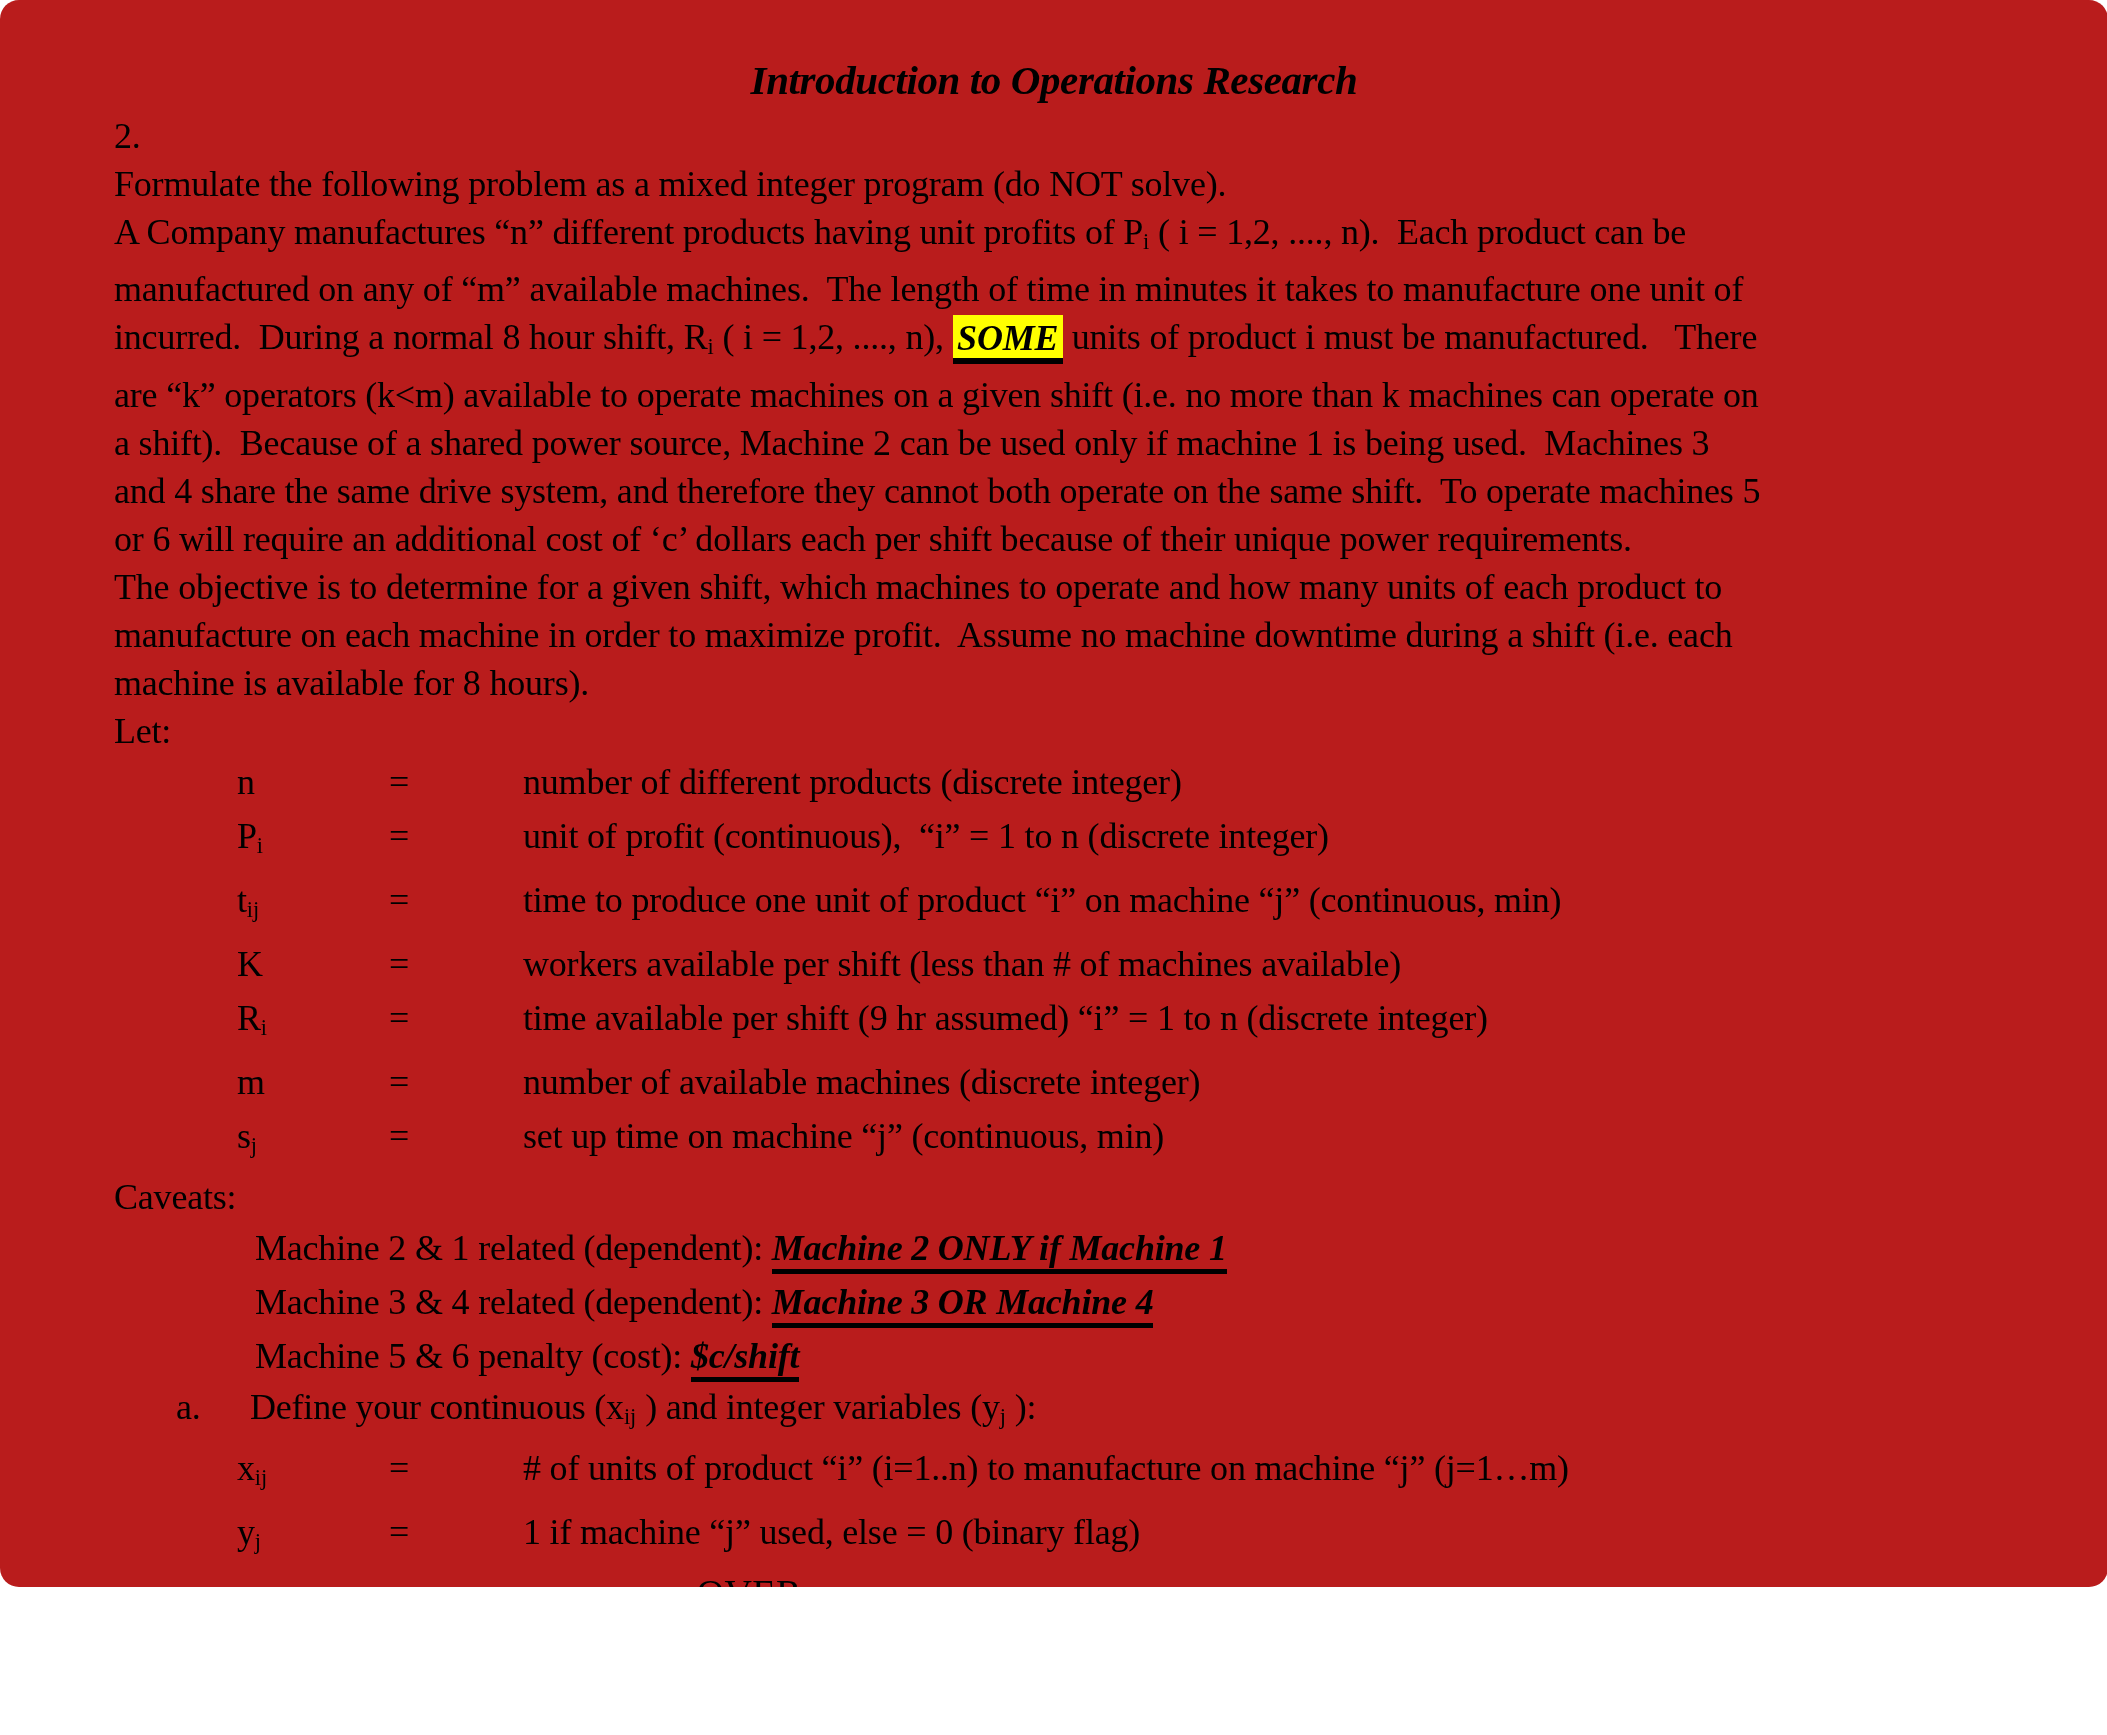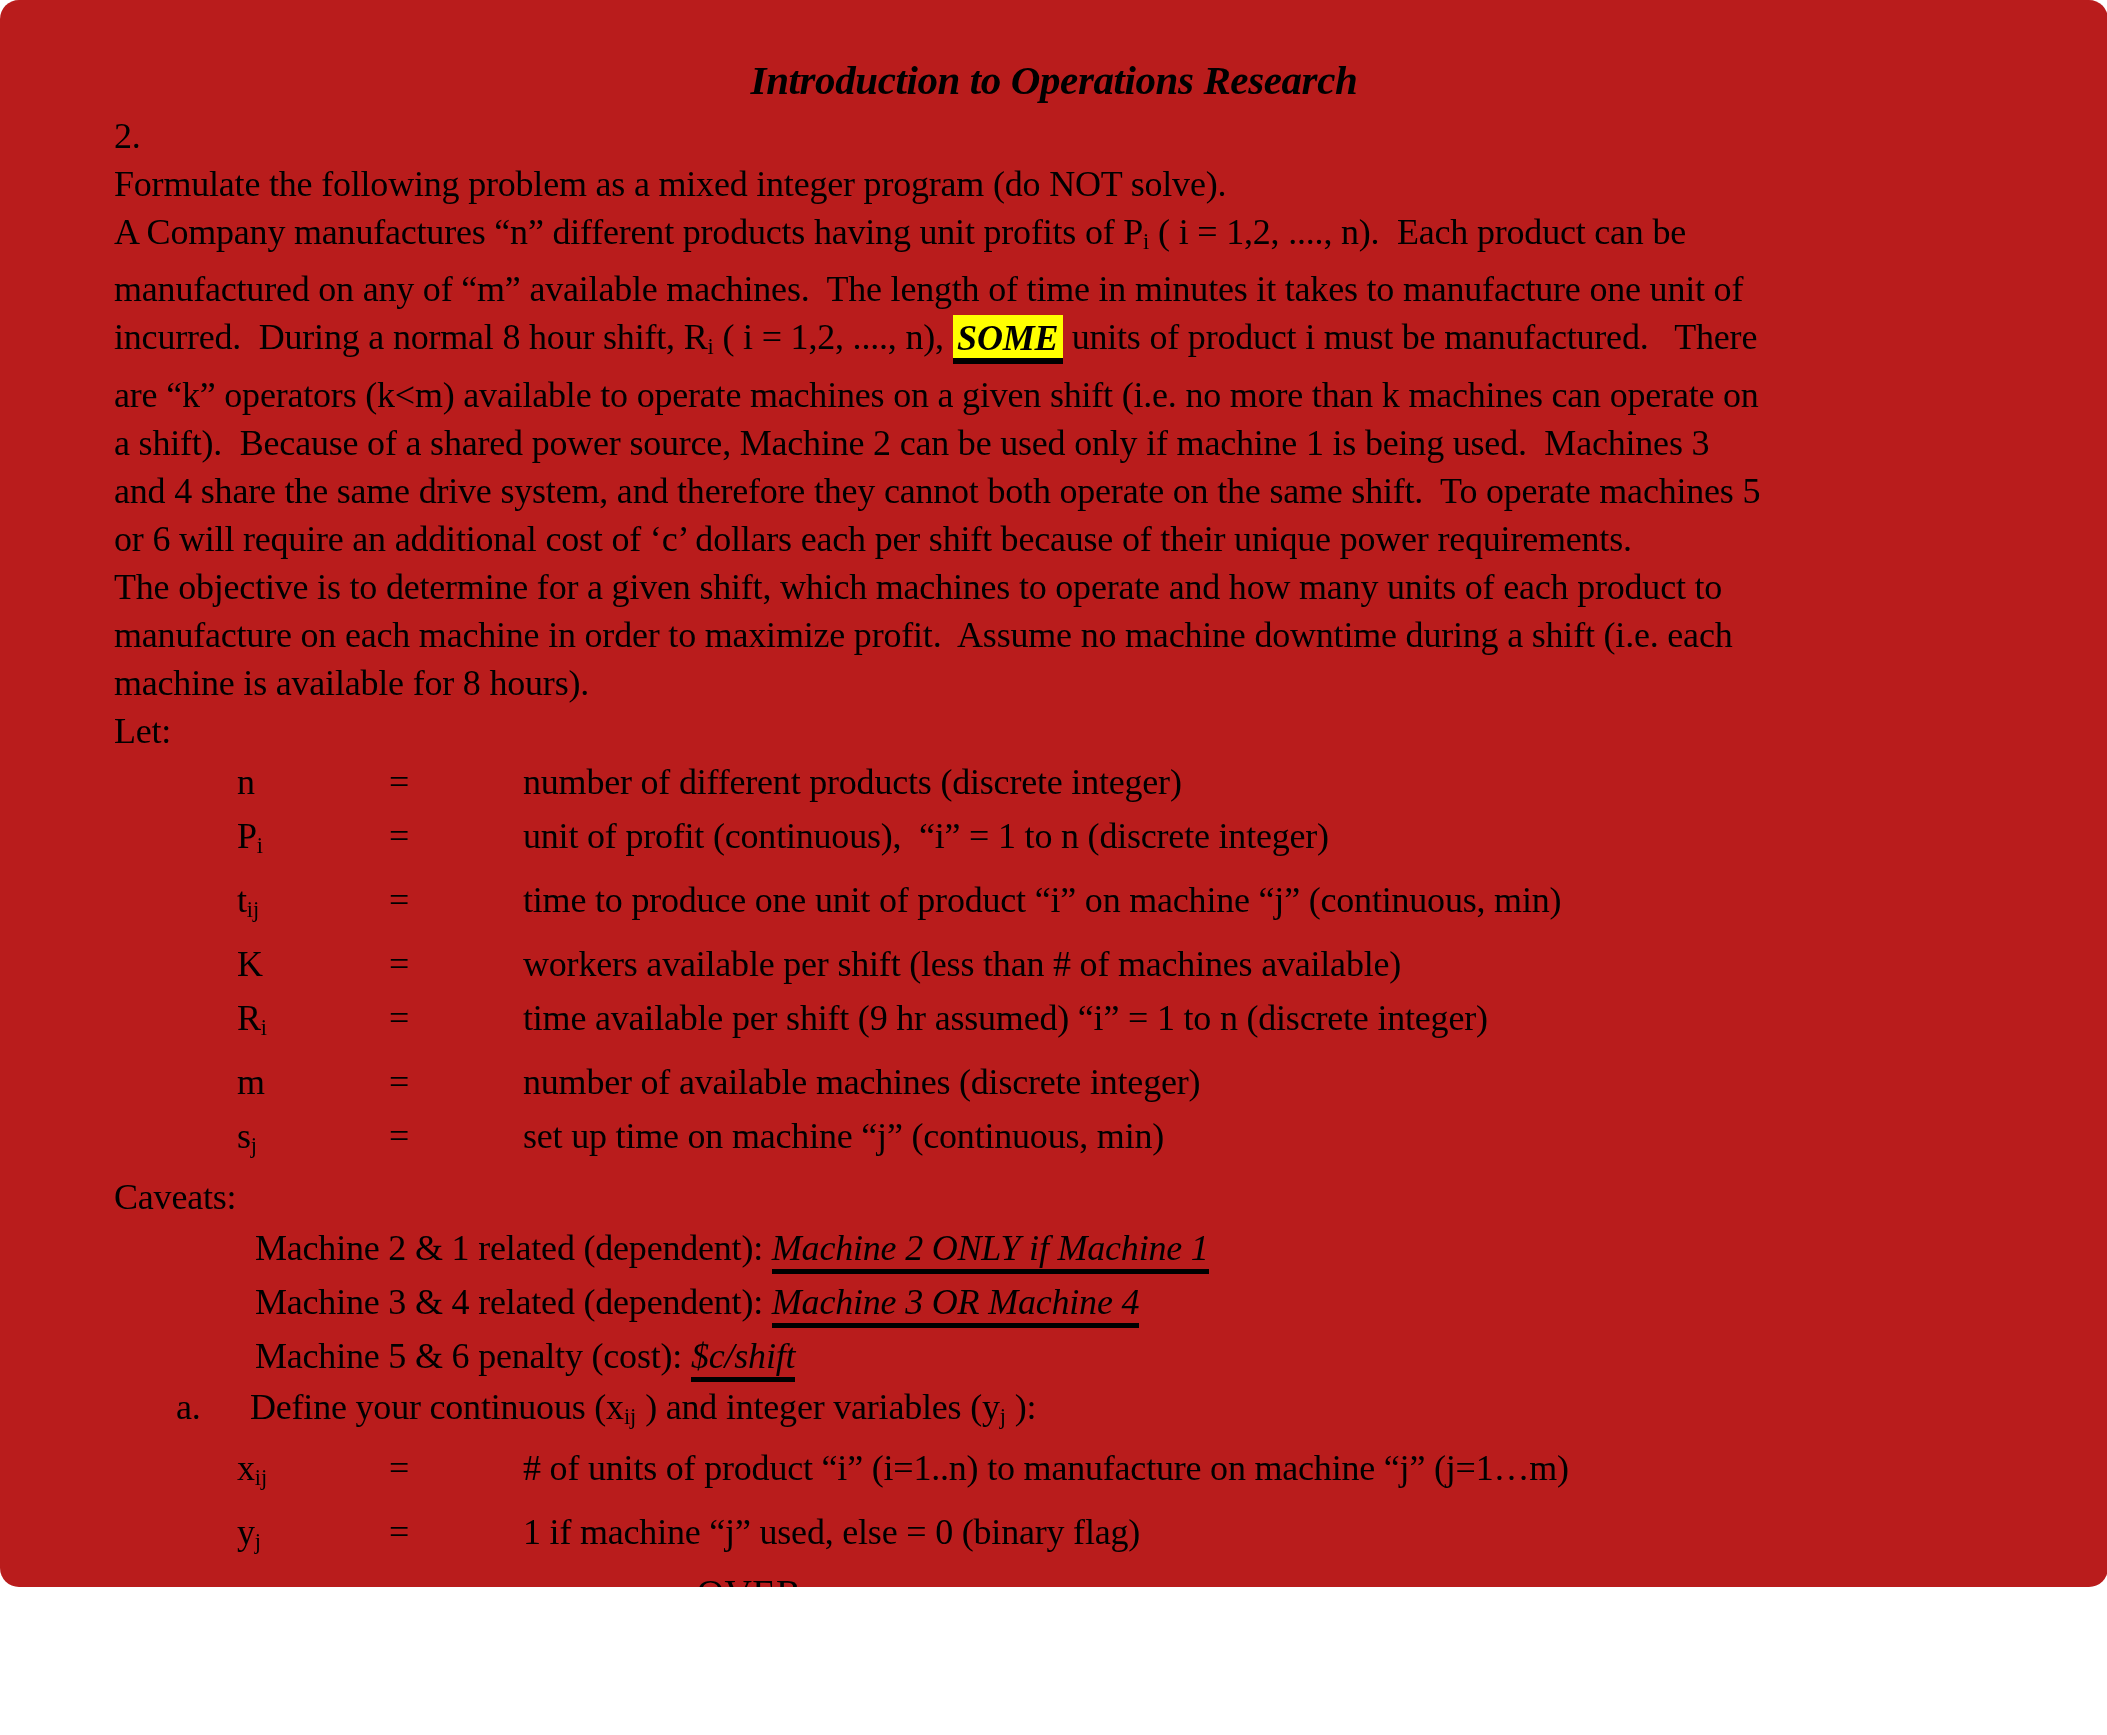--- a/index.html
+++ b/index.html
@@ -34,21 +34,21 @@
     font-size: 36px; line-height: 54px;
     white-space: pre; letter-spacing: -0.2px;
   }
   .arow {
     display: flex; align-items: baseline;
     font-size: 36px; line-height: 48px;
     white-space: pre; letter-spacing: -0.2px;
   }
   .arow .amark { margin-left: 62px; width: 74px; flex: none; }
   .emph {
-    font-weight: normal; font-style: italic;
+    font-weight: bold; font-style: italic;
     border-bottom: 5.4px solid #000;
     padding-bottom: 0.9px;
   }
   .seg-sub { font-size: 0.62em; vertical-align: -0.22em; letter-spacing: 0; }
   .seg-hl {
     background: #ffff00;
     font-weight: bold; font-style: italic;
     border-bottom: 6.2px solid #000;
     padding: 2.7px 4.5px 0.9px 4.5px;
   }

